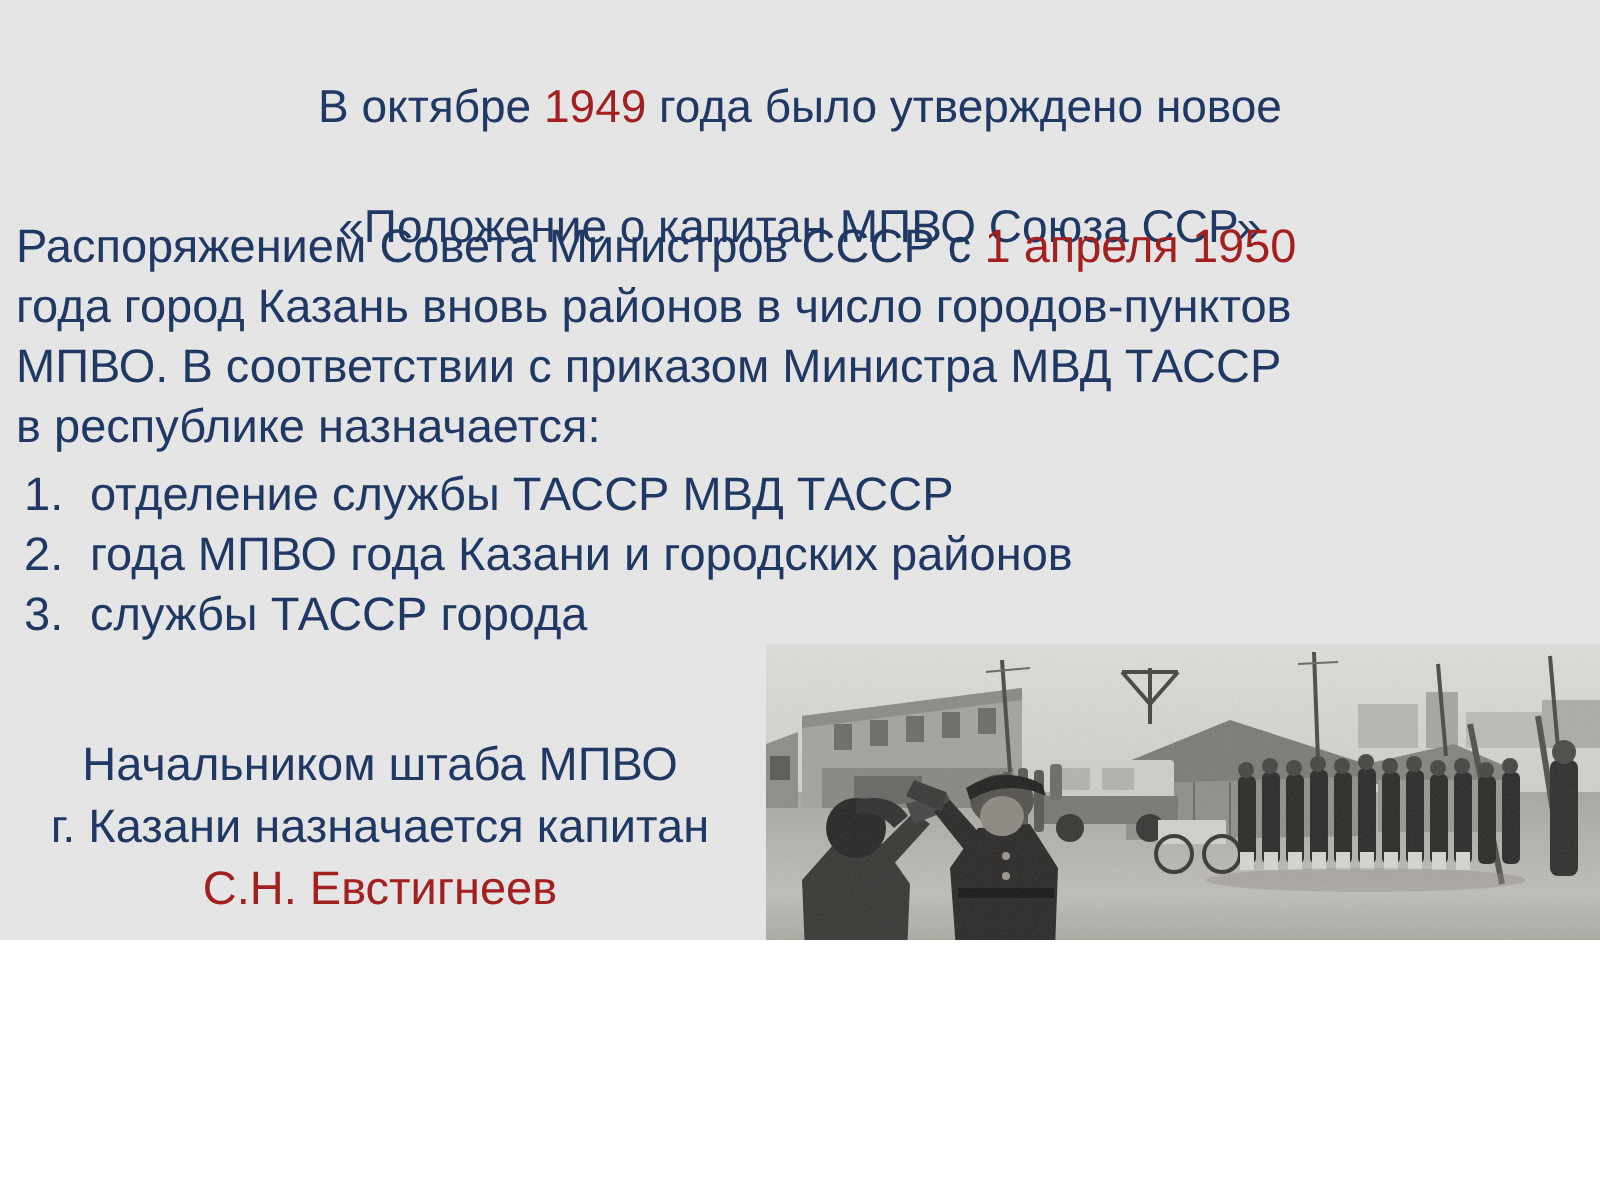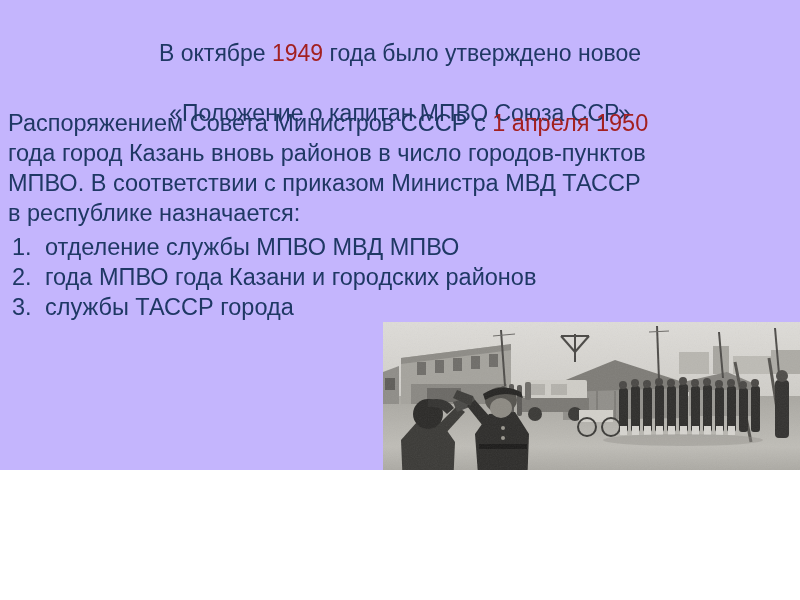--- a/index.html
+++ b/index.html
@@ -5,21 +5,21 @@
   html, body {
     margin: 0;
     padding: 0;
     background: #ffffff;
   }
   #slide {
     position: relative;
     width: 800px;
     height: 472px;
     overflow: hidden;
-    background: #c4b5fd;
+    background: #e5e5e5;
     font-family: "Liberation Sans", sans-serif;
     color: #1f3864;
   }
 
   
   .title-block {
     position: absolute;
     left: 40px;
     top: 8px;
     width: 720px;
@@ -112,32 +112,37 @@
   <div class="para-block">
     <span class="ln"><span>Распоряжением Совета Министров СССР с </span><span class="red">1 апреля 1950</span></span>
     <span class="ln">года город Казань вновь районов в число городов-пунктов</span>
     <span class="ln">МПВО. В соответствии с приказом Министра МВД ТАССР</span>
     <span class="ln">в республике назначается:</span>
   </div>
 
   <div class="list-block">
     <div class="list-row">
       <span class="list-num">1.</span>
-      <span class="list-text">отделение службы МПВО МВД МПВО</span>
+      <span class="list-text">отделение службы ТАССР МВД ТАССР</span>
     </div>
     <div class="list-row">
       <span class="list-num">2.</span>
       <span class="list-text">года МПВО года Казани и городских районов</span>
     </div>
     <div class="list-row">
       <span class="list-num">3.</span>
       <span class="list-text">службы ТАССР города</span>
     </div>
   </div>
 
+  <div class="closing-block">
+    <span class="ln">Начальником штаба МПВО</span>
+    <span class="ln">г. Казани назначается капитан</span>
+    <span class="ln red">С.Н. Евстигнеев</span>
+  </div>
 
   <div id="photo">
     <svg width="417" height="166" viewBox="0 0 417 166" xmlns="http://www.w3.org/2000/svg">
       <defs>
         <linearGradient id="skyG" x1="0" y1="0" x2="0" y2="1">
           <stop offset="0%" stop-color="#dedcd8"></stop>
           <stop offset="100%" stop-color="#cfcdc8"></stop>
         </linearGradient>
         <linearGradient id="groundG" x1="0" y1="0" x2="0" y2="1">
           <stop offset="0%" stop-color="#a9a7a1"></stop>

